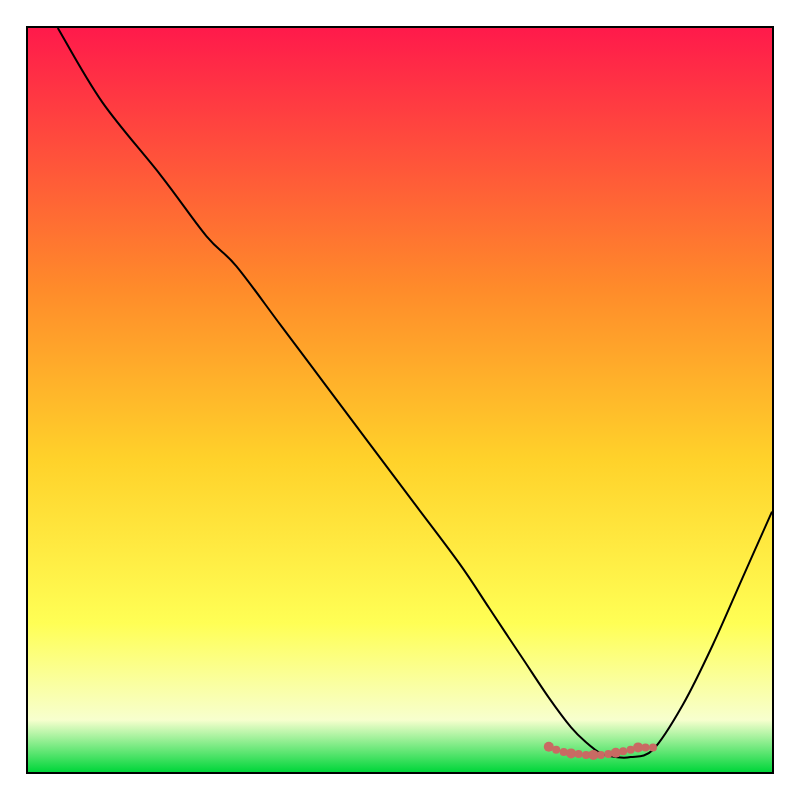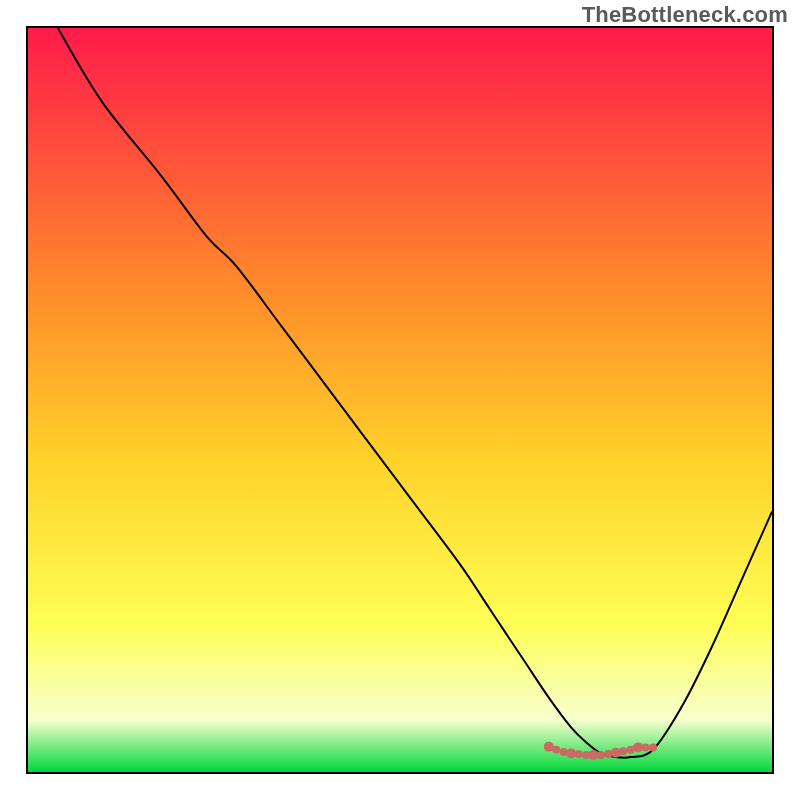--- a/index.html
+++ b/index.html
@@ -35,21 +35,20 @@
   svg.plot {
     width: 748px;
     height: 748px;
     display: block;
   }
 </style>
 </head>
 <body>
 
 <div class="frame">
-  <div class="watermark">TheBottleneck.com</div>
 
   <div class="plot-wrap">
     <svg class="plot" viewBox="0 0 748 748">
       <defs>
         <linearGradient id="bg-grad" x1="0" y1="0" x2="0" y2="1">
           <stop id="g-top" offset="0%" stop-color="#ff1a4b"></stop>
           <stop id="g-mid-upper" offset="35%" stop-color="#ff8b2a"></stop>
           <stop id="g-mid" offset="58%" stop-color="#ffd22a"></stop>
           <stop id="g-mid-lower" offset="80%" stop-color="#ffff55"></stop>
           <stop id="g-lower" offset="93%" stop-color="#f7ffce"></stop>

